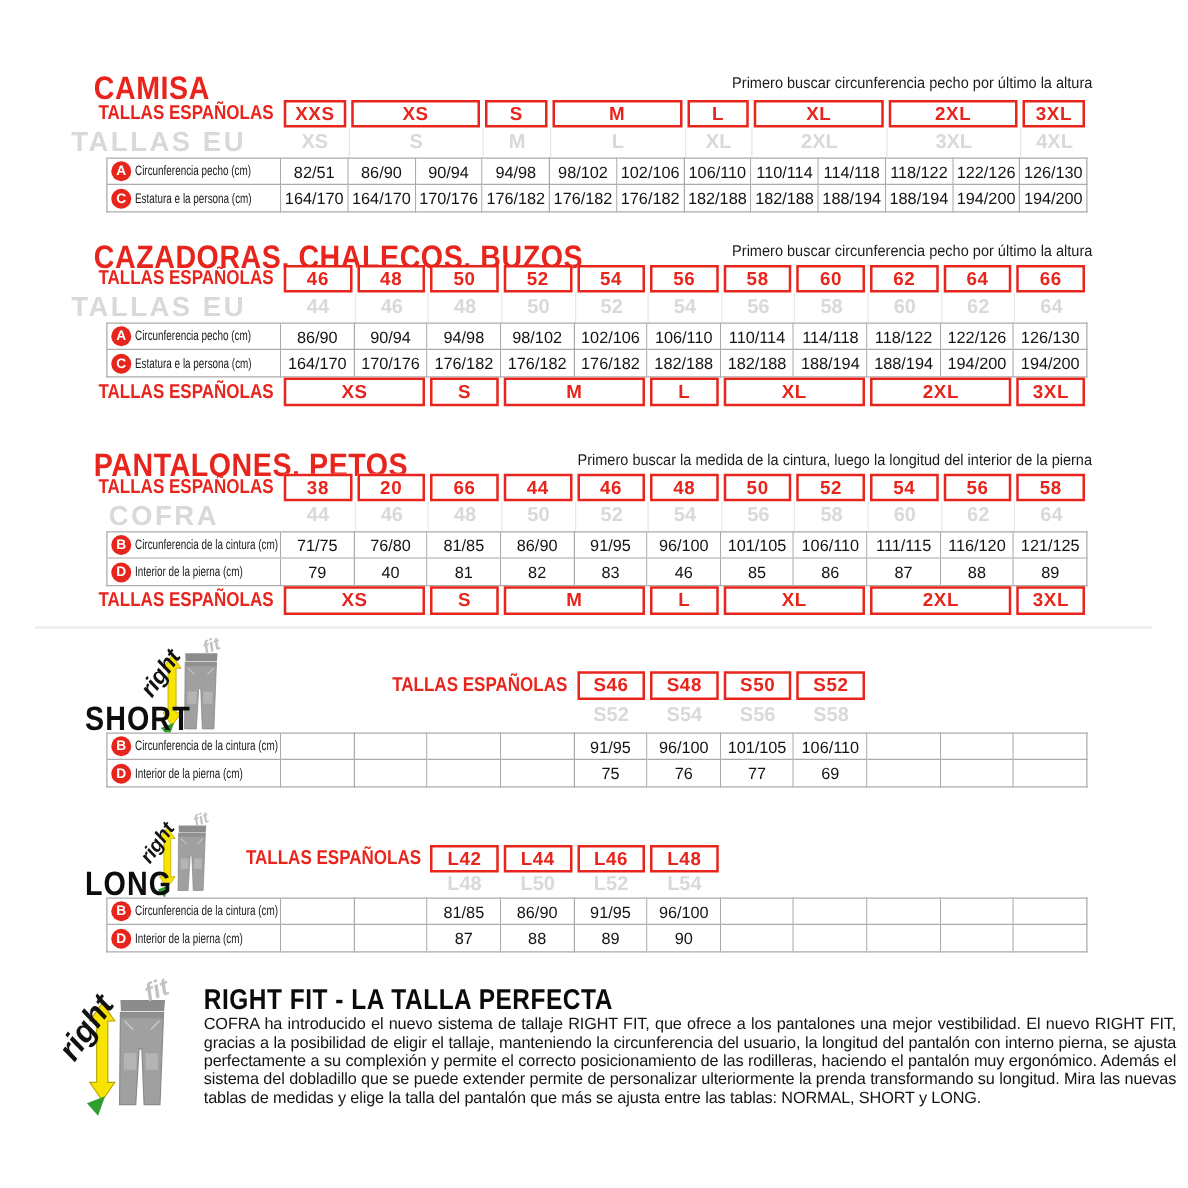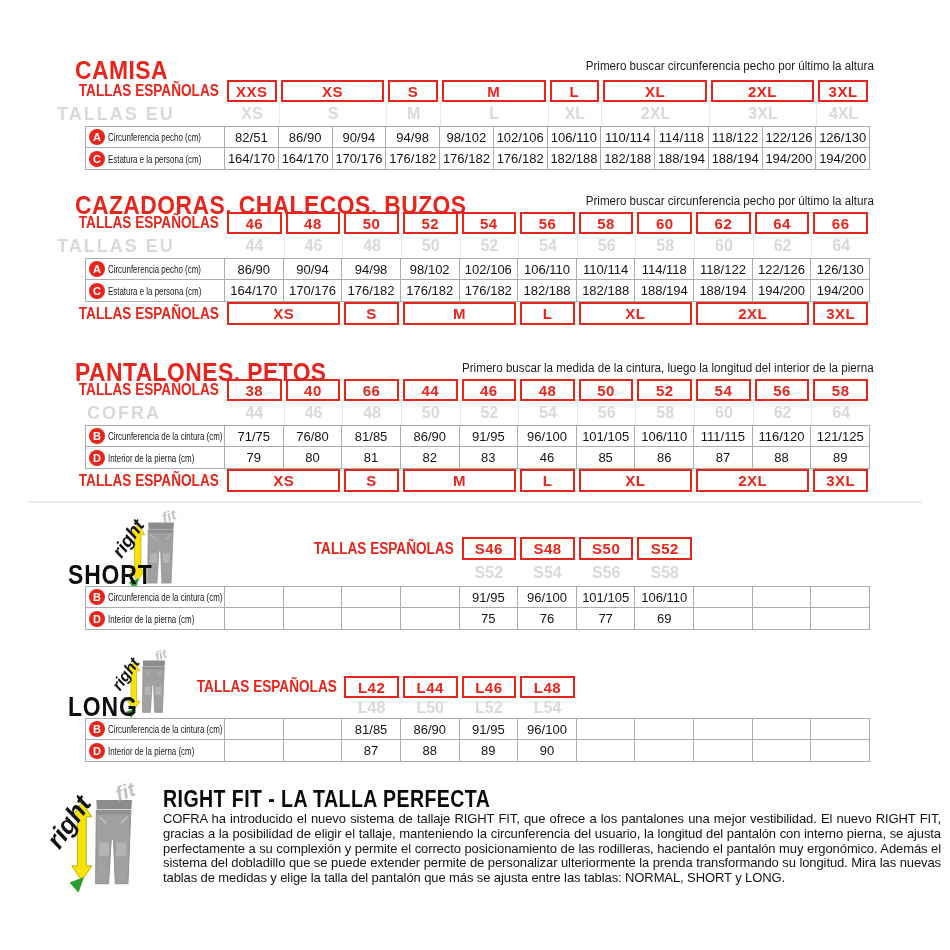--- a/index.html
+++ b/index.html
@@ -15,21 +15,21 @@
   #grid-cazadoras{top:212px;grid-template-rows:22px 24px 22px 22px 23px;}
   #grid-pantalones{top:379px;grid-template-rows:22px 24px 22px 22px 23px;}
   #grid-short{top:537px;grid-template-rows:23px 26px 22px 22px;}
   #grid-long{top:676px;grid-template-rows:22px 20px 22px 22px;}
   .size-box{border:2px solid var(--red);color:var(--red);font-weight:bold;font-size:15px;
        display:flex;align-items:center;justify-content:center;margin:0 2px;background:#fff;
        letter-spacing:.5px;}
   .red-label{color:var(--red);font-weight:bold;font-size:16px;white-space:nowrap;
        justify-self:end;align-self:center;padding-right:7px;transform:scaleX(.85);
        transform-origin:right center;}
-  .eu-label{color:var(--gray);font-weight:bold;font-size:18px;letter-spacing:2px;
+  .eu-label{color:var(--gray);font-weight:bold;font-size:22px;letter-spacing:2px;
        white-space:nowrap;align-self:center;margin-left:-28px;}
   .eu-label-pant{margin-left:2px;}
   .gray-size{color:var(--gray);font-weight:bold;font-size:16px;display:flex;
        align-items:center;justify-content:center;}
   .gray-size.db + .gray-size.db{border-left:1px solid #e7e7e7;}
   .cell{background:#fff;border-right:1px solid var(--border);border-bottom:1px solid var(--border);
        font-size:13px;color:#141414;display:flex;align-items:center;justify-content:center;}
   .cell.t{border-top:1px solid var(--border);}
   .row-label{border-left:1px solid var(--border);justify-content:flex-start;padding-left:3px;}
   .circle{width:16px;height:16px;border-radius:50%;background:var(--red);color:#fff;
@@ -170,21 +170,21 @@
     <div class="size-box" style="grid-column: span 2;">XL</div>
     <div class="size-box" style="grid-column: span 2;">2XL</div>
     <div class="size-box" style="grid-column: span 1;">3XL</div>
   </div>
 
 <div class="sec-title" style="left:75px;top:357px">PANTALONES, PETOS</div>
 <div class="sec-note" style="right:76px;top:361px">Primero buscar la medida de la cintura, luego la longitud del interior de la pierna</div>
 <div class="grid" id="grid-pantalones" style="grid-template-columns: 140px repeat(11, 1fr);">
     <div class="red-label">TALLAS ESPAÑOLAS</div>
     <div class="size-box" style="grid-column: span 1;">38</div>
-    <div class="size-box" style="grid-column: span 1;">40</div>
+    <div class="size-box" style="grid-column: span 1;">20</div>
     <div class="size-box" style="grid-column: span 1;">66</div>
     <div class="size-box" style="grid-column: span 1;">44</div>
     <div class="size-box" style="grid-column: span 1;">46</div>
     <div class="size-box" style="grid-column: span 1;">48</div>
     <div class="size-box" style="grid-column: span 1;">50</div>
     <div class="size-box" style="grid-column: span 1;">52</div>
     <div class="size-box" style="grid-column: span 1;">54</div>
     <div class="size-box" style="grid-column: span 1;">56</div>
     <div class="size-box" style="grid-column: span 1;">58</div>
     <div class="eu-label eu-label-pant">COFRA</div>
@@ -212,21 +212,21 @@
     <div class="cell val t">101/105</div>
     <div class="cell val t">106/110</div>
     <div class="cell val t">111/115</div>
     <div class="cell val t">116/120</div>
     <div class="cell val t">121/125</div>
     <div class="cell row-label">
       <span class="circle">D</span>
       <span class="rl-text">Interior de la pierna (cm)</span>
     </div>
     <div class="cell val">79</div>
-    <div class="cell val">80</div>
+    <div class="cell val">40</div>
     <div class="cell val">81</div>
     <div class="cell val">82</div>
     <div class="cell val">83</div>
     <div class="cell val">46</div>
     <div class="cell val">85</div>
     <div class="cell val">86</div>
     <div class="cell val">87</div>
     <div class="cell val">88</div>
     <div class="cell val">89</div>
     <div class="red-label">TALLAS ESPAÑOLAS</div>

